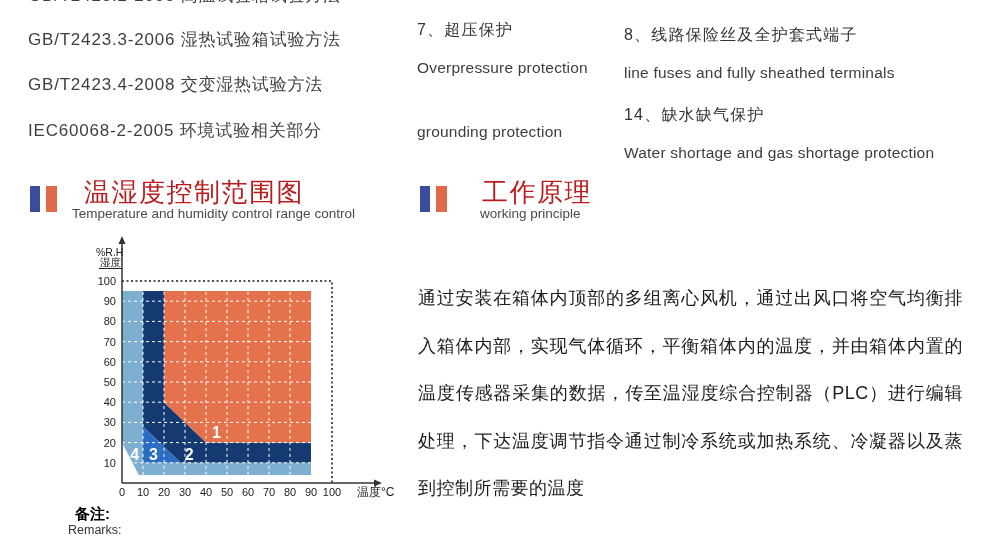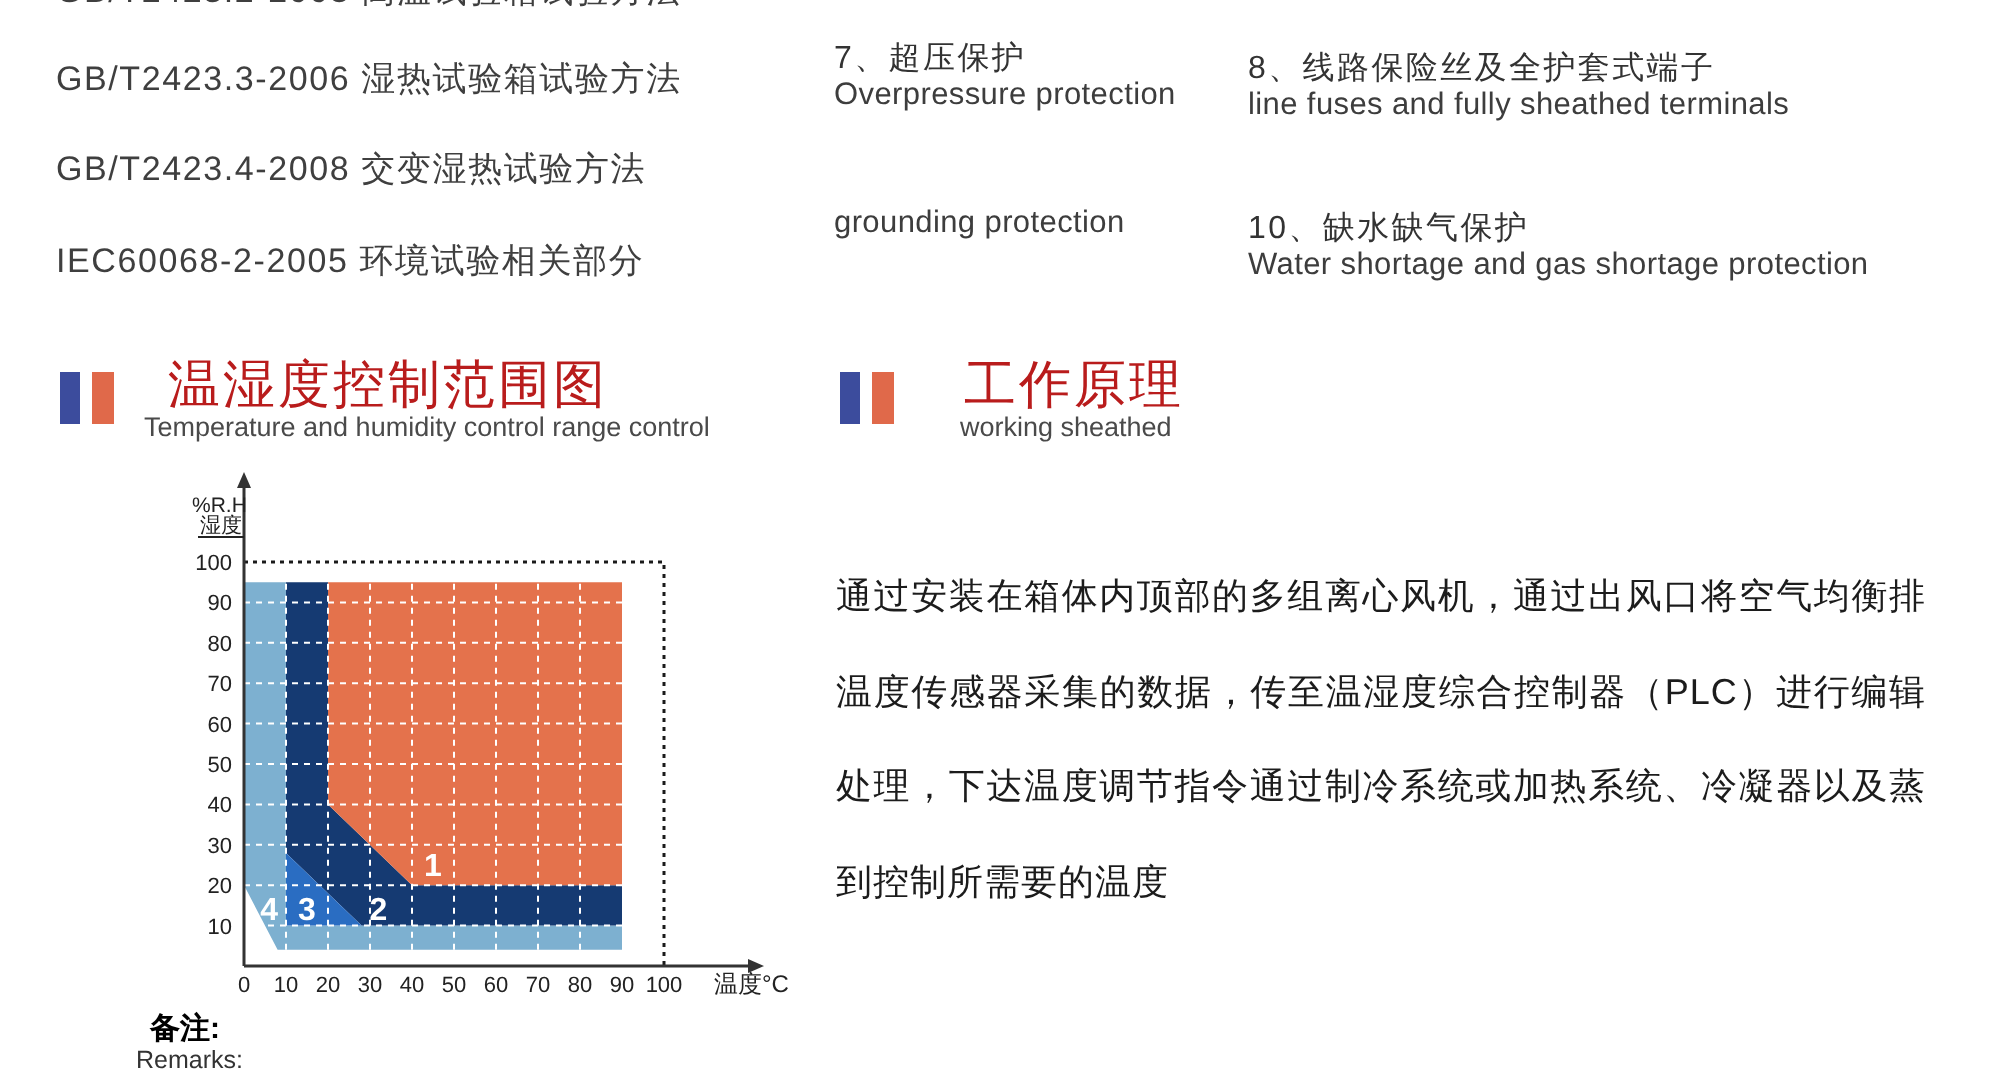--- a/index.html
+++ b/index.html
@@ -7,21 +7,21 @@
     width:1000px;height:538px;position:relative;overflow:hidden;
     background:#ffffff;font-family:"Liberation Sans","DejaVu Sans",sans-serif;
   }
   
   .std-item{position:absolute;left:28px;font-size:17px;line-height:20px;
     color:#3f3f3f;letter-spacing:0.8px;white-space:nowrap;}
   .std-0{top:-14px;} .std-1{top:30px;} .std-2{top:75px;} .std-3{top:121px;}
   
   .prot{position:absolute;white-space:nowrap;}
   .prot .zh{font-size:16px;line-height:19px;color:#333;letter-spacing:1.2px;}
-  .prot .en{font-size:15.5px;line-height:17px;color:#3d3d3d;margin-top:0;letter-spacing:0.2px;}
+  .prot .en{font-size:15.5px;line-height:17px;color:#3d3d3d;margin-top:20px;letter-spacing:0.2px;}
   .p7{left:417px;top:20px;} .p8{left:624px;top:25px;}
   .p9{left:417px;top:103px;} .p10{left:624px;top:105px;}
   
   .hbar{position:absolute;width:10px;height:26px;}
   .sec-title{position:absolute;font-size:26px;color:#b91c1c;letter-spacing:1.5px;white-space:nowrap;}
   .sec-sub{position:absolute;font-size:13.5px;color:#4a4a4a;white-space:nowrap;}
   
   #range-chart{position:absolute;left:85px;top:233px;}
   #range-chart text{font-family:"Liberation Sans","DejaVu Sans",sans-serif;}
   
@@ -48,33 +48,33 @@
   <div class="en">Overpressure protection</div>
 </div>
 <div class="prot p8">
   <div class="zh">8、线路保险丝及全护套式端子</div>
   <div class="en">line fuses and fully sheathed terminals</div>
 </div>
 <div class="prot p9">
   <div class="en">grounding protection</div>
 </div>
 <div class="prot p10">
-  <div class="zh">10、缺水缺气保护</div>
+  <div class="zh">14、缺水缺气保护</div>
   <div class="en">Water shortage and gas shortage protection</div>
 </div>
 
 <div class="hbar bar-blue" style="left: 30px; top: 186px; background: rgb(60, 76, 157);"></div>
 <div class="hbar bar-orange" style="left: 46px; top: 186px; width: 11px; background: rgb(224, 105, 74);"></div>
 <div class="sec-title" style="left:84px;top:175px;">温湿度控制范围图</div>
 <div class="sec-sub" style="left:72px;top:206px;">Temperature and humidity control range control</div>
 
 <div class="hbar bar-blue" style="left: 420px; top: 186px; background: rgb(60, 76, 157);"></div>
 <div class="hbar bar-orange" style="left: 436px; top: 186px; width: 11px; background: rgb(224, 105, 74);"></div>
 <div class="sec-title" style="left:482px;top:175px;">工作原理</div>
-<div class="sec-sub" style="left:480px;top:206px;">working sheathed</div>
+<div class="sec-sub" style="left:480px;top:206px;">working principle</div>
 
 <svg id="range-chart" width="310" height="280">
     <polygon points="37,58.099999999999994 58,58.099999999999994 58,229.8 226,229.8 226,241.92 53.8,241.92 37,209.6" fill="#7db0d0"></polygon>
     <polygon points="58,58.099999999999994 79,58.099999999999994 79,169.2 121,209.6 226,209.6 226,229.8 95.80000000000001,229.8 58,193.44" fill="#153a72"></polygon>
     <polygon points="58,193.44 95.80000000000001,229.8 58,229.8" fill="#2a6dc2"></polygon>
     <polygon points="79,58.099999999999994 226,58.099999999999994 226,209.6 121,209.6 79,169.2" fill="#e4724c"></polygon>
     <line x1="58" y1="241.92" x2="58" y2="58.099999999999994" stroke="#ffffff" stroke-width="1" stroke-dasharray="3,3"></line>
     <line x1="79" y1="241.92" x2="79" y2="58.099999999999994" stroke="#ffffff" stroke-width="1" stroke-dasharray="3,3"></line>
     <line x1="100" y1="241.92" x2="100" y2="58.099999999999994" stroke="#ffffff" stroke-width="1" stroke-dasharray="3,3"></line>
     <line x1="121" y1="241.92" x2="121" y2="58.099999999999994" stroke="#ffffff" stroke-width="1" stroke-dasharray="3,3"></line>
@@ -125,16 +125,17 @@
     <text x="15" y="33" font-size="10.5" fill="#222">湿度</text>
     <line x1="14" y1="35.5" x2="37" y2="35.5" stroke="#222" stroke-width="1"></line>
     <text x="272" y="263" font-size="12" fill="#222">温度°C</text>
   </svg>
 
 <div class="remark-zh">备注:</div>
 <div class="remark-en">Remarks:</div>
 
 <div class="para">
   <div class="para-line">通过安装在箱体内顶部的多组离心风机，通过出风口将空气均衡排</div>
+  <div class="para-line">入箱体内部，实现气体循环，平衡箱体内的温度，并由箱体内置的</div>
   <div class="para-line">温度传感器采集的数据，传至温湿度综合控制器（PLC）进行编辑</div>
   <div class="para-line">处理，下达温度调节指令通过制冷系统或加热系统、冷凝器以及蒸</div>
   <div class="para-line last">到控制所需要的温度</div>
 </div>
 
 </body></html>

